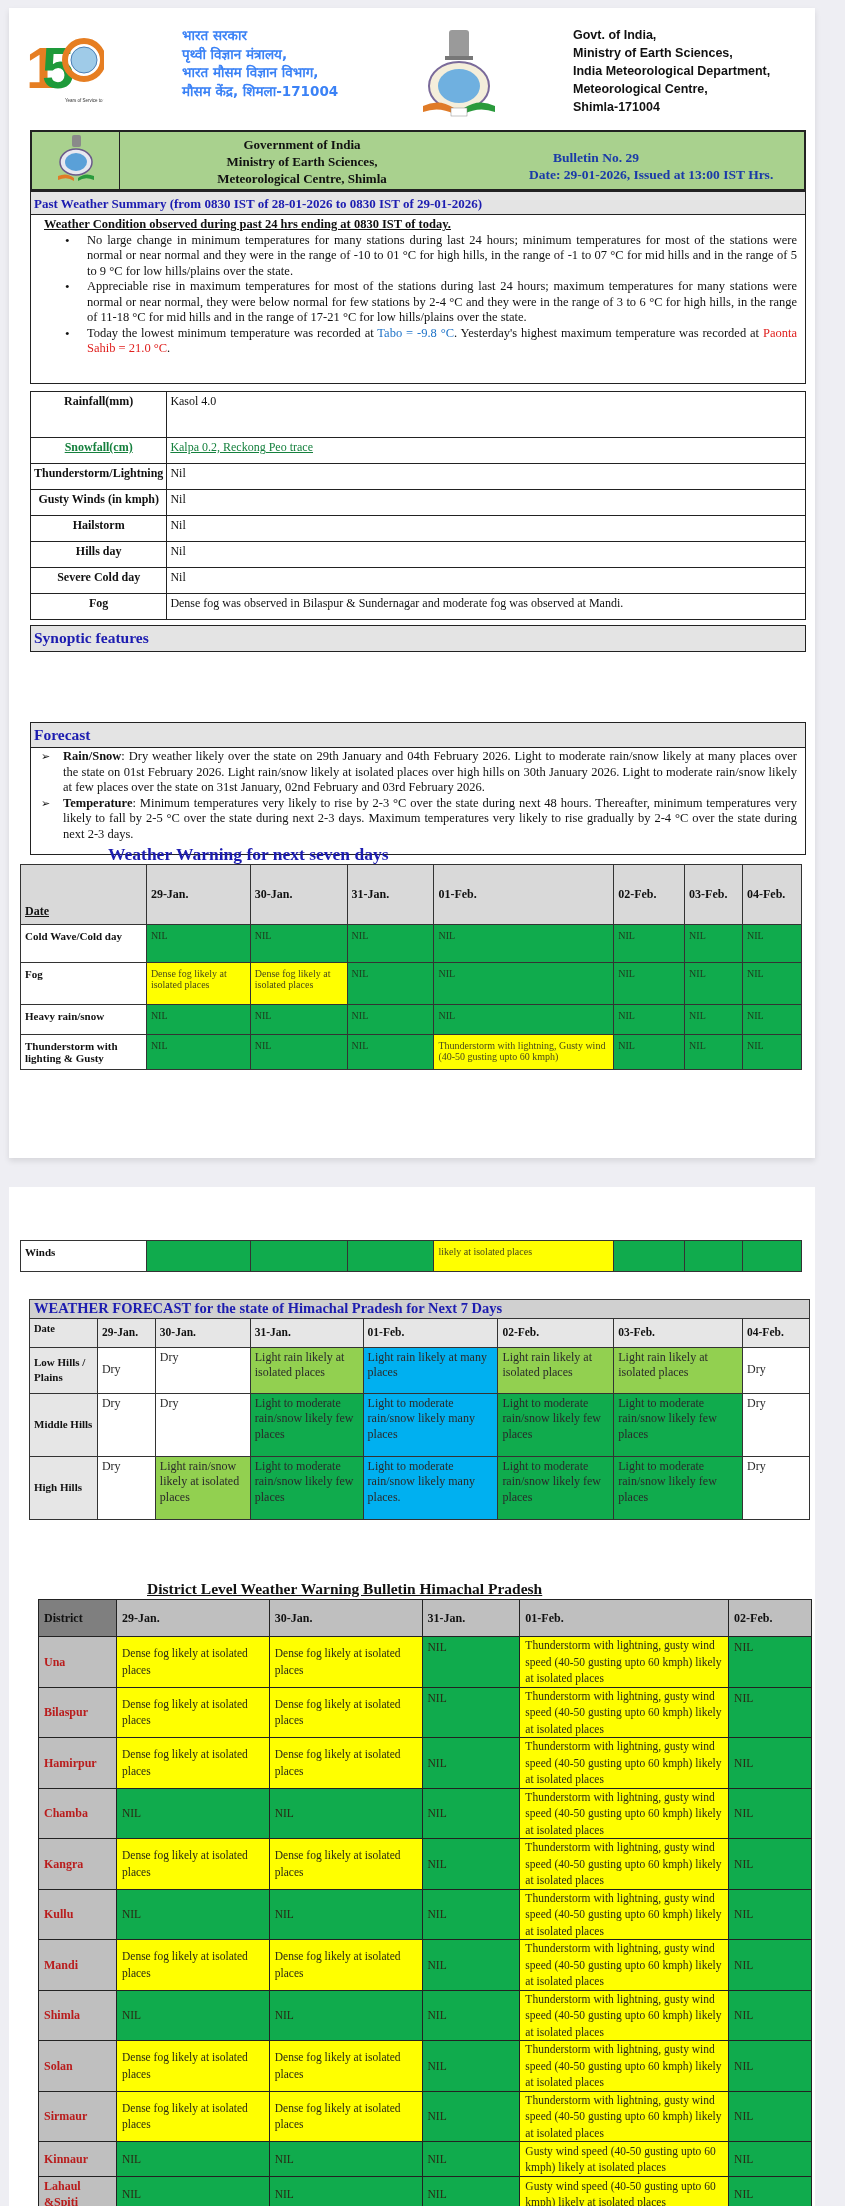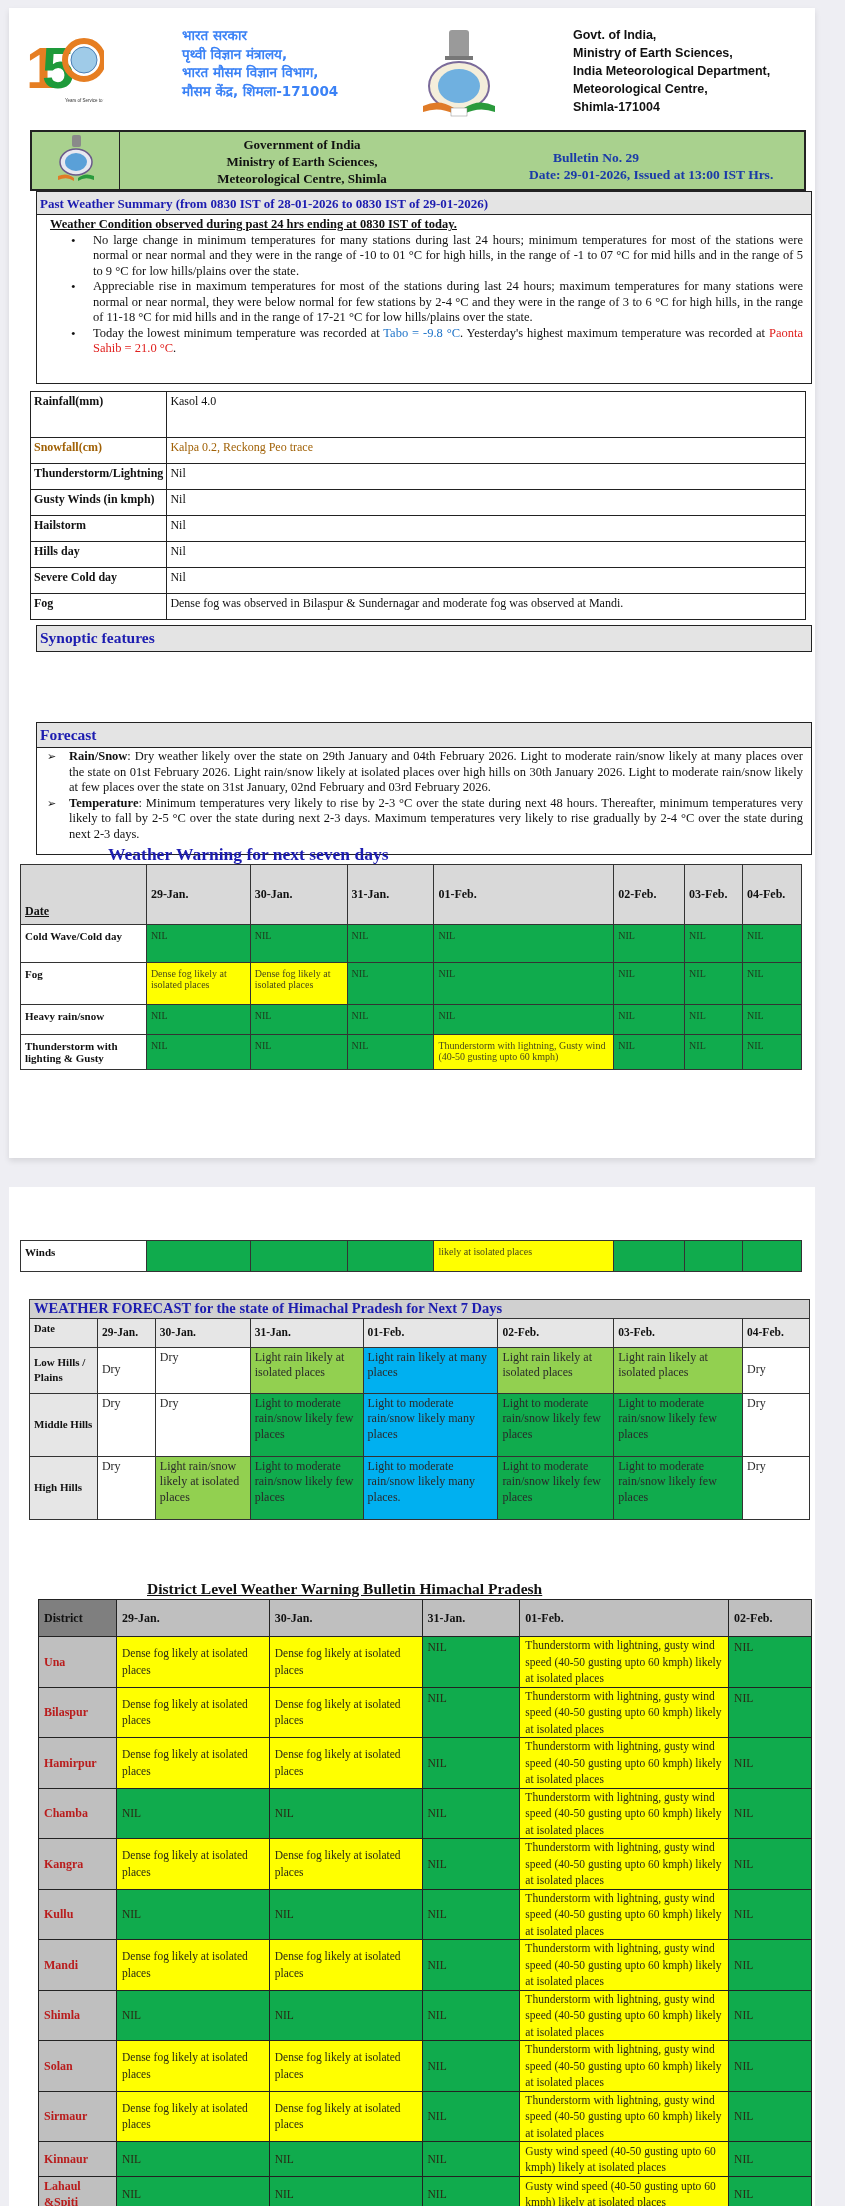--- a/index.html
+++ b/index.html
@@ -16,37 +16,37 @@
   .emblem { position: absolute; left: 400px; top: 20px; width: 100px; height: 95px; }
   .eng { position: absolute; left: 564px; top: 18px; font-family: "Liberation Sans", sans-serif; font-size: 12.5px; color: #111; line-height: 18px; font-weight: bold; }
 
   
   .bulletin { position: absolute; left: 21px; top: 122px; width: 776px; height: 61px; background: #a9d18e; border: 2px solid #222; }
   .bulletin .bicon { position: absolute; left: 0; top: 0; width: 88px; height: 57px; border-right: 1px solid #222; }
   .bulletin .center { position: absolute; left: 110px; top: 4px; width: 320px; text-align: center; font-weight: bold; font-size: 13px; line-height: 17px; color: #111; }
   .bulletin .right { position: absolute; left: 497px; top: 17px; font-weight: bold; font-size: 13.5px; line-height: 17px; color: #1a3aa8; }
   .bulletin .right .date { margin-left: 0px; }
 
-  .sec { position: absolute; left: 27px; width: 776px; border: 1px solid #222; }
+  .sec { position: absolute; left: 21px; width: 776px; border: 1px solid #222; }
   .grey-hdr { background: #e4e4e4; color: #1c1cb0; font-weight: bold; }
   .pws { top: 183px; height: 24px; font-size: 13px; padding: 4px 3px; }
   .cond { top: 207px; height: 169px; border-top: none; padding: 2px 4px; font-size: 12.5px; line-height: 15.5px; }
   .cond .ttl { font-weight: bold; text-decoration: underline; margin-left: 9px; }
   .cond ul { list-style: none; margin-left: 30px; margin-right: 4px; }
   .cond li { position: relative; padding-left: 22px; text-align: justify; }
   .cond li::before { content: "\2022"; position: absolute; left: 0; top: 0; font-size: 13px; }
   .blue { color: #1e73c8; }
   .red { color: #e0201e; }
 
   table { border-collapse: collapse; }
   .obs { position: absolute; left: 21px; top: 383px; width: 776px; font-size: 12px; }
   .obs td { border: 1px solid #222; padding: 2px 3px; vertical-align: top; height: 26px; }
-  .obs td.k { width: 136px; font-weight: bold; }
+  .obs td.k { width: 136px; font-weight: bold; text-align: center; }
   .obs tr.rain td { height: 46px; }
-  .obs tr.snow td { color: #a16207; }
+  .obs tr.snow td { color: #15803d; text-decoration: underline; }
 
   .syn-h { top: 617px; height: 27px; font-size: 15.5px; padding: 3px 3px; }
   .syn { top: 644px; height: 70px; border-top: none; font-size: 12.5px; padding-top: 16px; line-height: 15px; }
   .arrow-list { list-style: none; margin-left: 38px; }
   .arrow-list li { position: relative; padding-left: 15px; }
   .arrow-list li::before { content: "\27A2"; position: absolute; left: 0; top: 0; font-size: 11px; }
   .fc-h { top: 714px; height: 26px; font-size: 15.5px; padding: 3px 3px; }
   .fc { top: 740px; height: 107px; border-top: none; font-size: 12.5px; line-height: 15.5px; padding: 1px 8px 0 0; }
   .fc .arrow-list { margin-left: 10px; }
   .fc .arrow-list li { padding-left: 22px; text-align: justify; }

